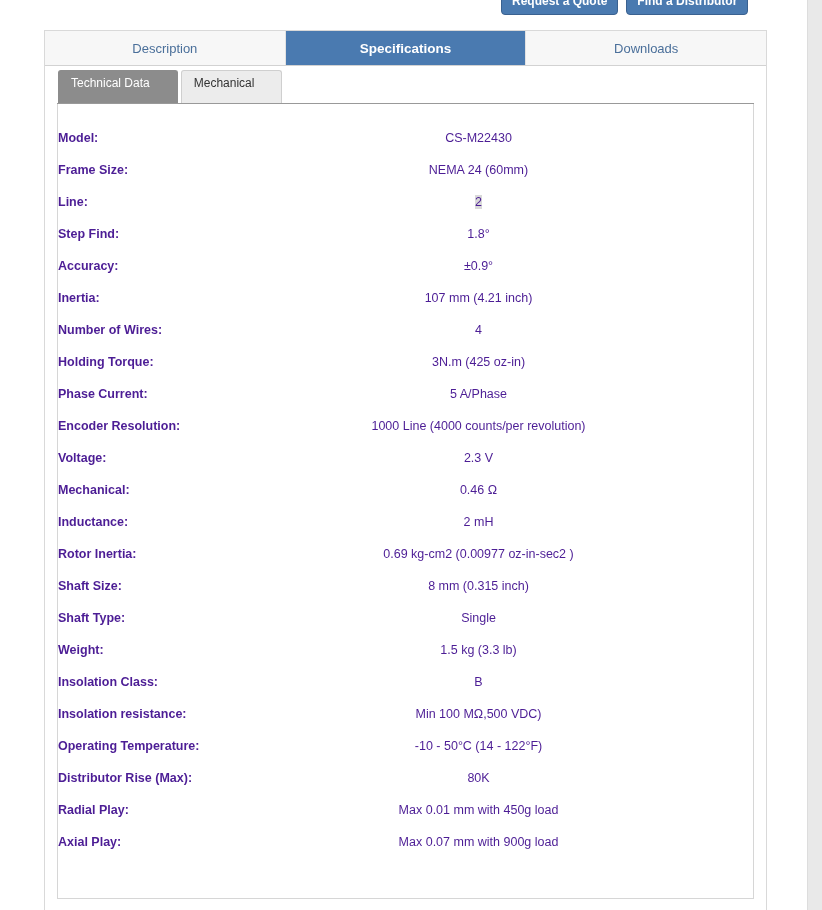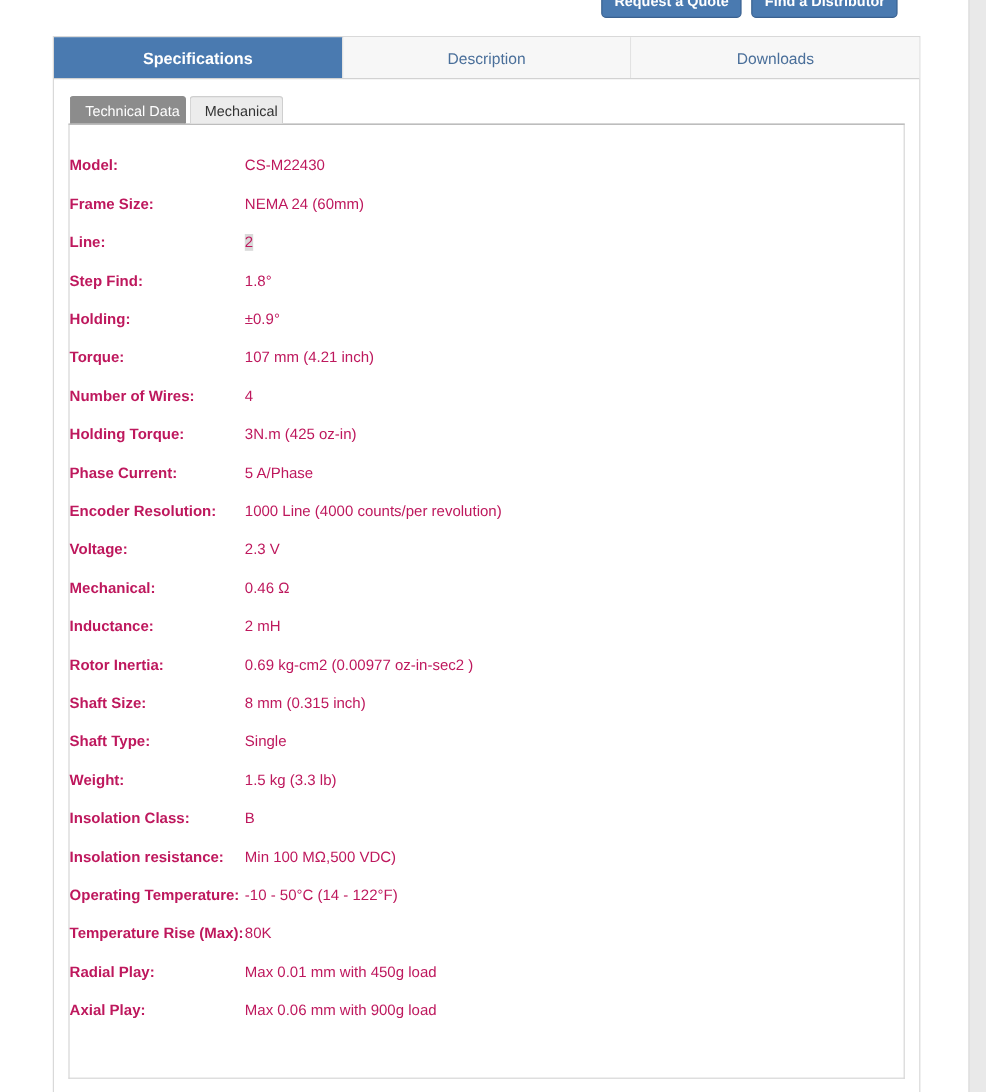--- a/index.html
+++ b/index.html
@@ -89,82 +89,83 @@
     border-bottom: 1px solid #999999;
     padding-left: 1px;
   }
   .tab-sub {
     font-size: 12px;
     color: #333333;
     background: #ececec;
     border: 1px solid #cfcfcf;
     border-bottom: none;
     border-radius: 3px 3px 0 0;
-    padding: 5px 4px 5px 12px;
+    padding: 5px 27px 5px 12px;
     margin-right: 3px;
     line-height: 15px;
     cursor: pointer;
     box-sizing: border-box;
-    height: 23px;
+    height: 33px;
   }
   .tab-sub.active {
     background: #8c8c8c;
     color: #ffffff;
     border-color: #8c8c8c;
   }
   .spec-box {
     border: 1px solid #d6d6d6;
     border-top: none;
     background: #ffffff;
     padding: 18px 0 40px 0;
     min-height: 760px;
     box-sizing: border-box;
   }
   table.specs {
     border-collapse: collapse;
     width: 100%;
   }
   table.specs td {
     font-size: 12.5px;
-    color: #be185d;
+    color: #4c1d95;
     padding: 8px 0 8px 0;
     vertical-align: top;
     line-height: 16px;
   }
   td.k {
     width: 146px;
     padding-left: 26px;
     font-weight: bold;
     color: #2e2e2e;
     white-space: nowrap;
   }
   td.v {
     color: #333333;
+    text-align: center;
   }
   tr.highlight td.v span {
     background: #d9d9d9;
   }
 </style>
 </head>
 <body>
 
 <div id="page">
 
   <div class="right-gutter"></div>
 
   <div class="top-buttons">
     <div class="top-btn">Request a Quote</div>
     <div class="top-btn">Find a Distributor</div>
   </div>
 
   <div class="panel">
 
     <div class="tabs-main">
+      <div class="tab-main">Description</div>
       <div class="tab-main active">Specifications</div>
-      <div class="tab-main">Description</div>
       <div class="tab-main">Downloads</div>
     </div>
 
     <div class="inner-wrap">
 
       <div class="tabs-sub">
         <div class="tab-sub active">Technical Data</div>
         <div class="tab-sub">Mechanical</div>
       </div>
 
@@ -181,25 +182,25 @@
             </tr>
             <tr class="highlight">
               <td class="k">Line:</td>
               <td class="v"><span>2</span></td>
             </tr>
             <tr>
               <td class="k">Step Find:</td>
               <td class="v">1.8°</td>
             </tr>
             <tr>
-              <td class="k">Holding:</td>
+              <td class="k">Accuracy:</td>
               <td class="v">±0.9°</td>
             </tr>
             <tr>
-              <td class="k">Torque:</td>
+              <td class="k">Inertia:</td>
               <td class="v">107 mm (4.21 inch)</td>
             </tr>
             <tr>
               <td class="k">Number of Wires:</td>
               <td class="v">4</td>
             </tr>
             <tr>
               <td class="k">Holding Torque:</td>
               <td class="v">3N.m (425 oz-in)</td>
             </tr>
@@ -245,30 +246,30 @@
             </tr>
             <tr>
               <td class="k">Insolation resistance:</td>
               <td class="v">Min 100 MΩ,500 VDC)</td>
             </tr>
             <tr>
               <td class="k">Operating Temperature:</td>
               <td class="v">-10 - 50°C (14 - 122°F)</td>
             </tr>
             <tr>
-              <td class="k">Temperature Rise (Max):</td>
+              <td class="k">Distributor Rise (Max):</td>
               <td class="v">80K</td>
             </tr>
             <tr>
               <td class="k">Radial Play:</td>
               <td class="v">Max 0.01 mm with 450g load</td>
             </tr>
             <tr>
               <td class="k">Axial Play:</td>
-              <td class="v">Max 0.06 mm with 900g load</td>
+              <td class="v">Max 0.07 mm with 900g load</td>
             </tr>
           </tbody>
         </table>
       </div>
 
     </div>
   </div>
 </div>
 
 </body></html>

